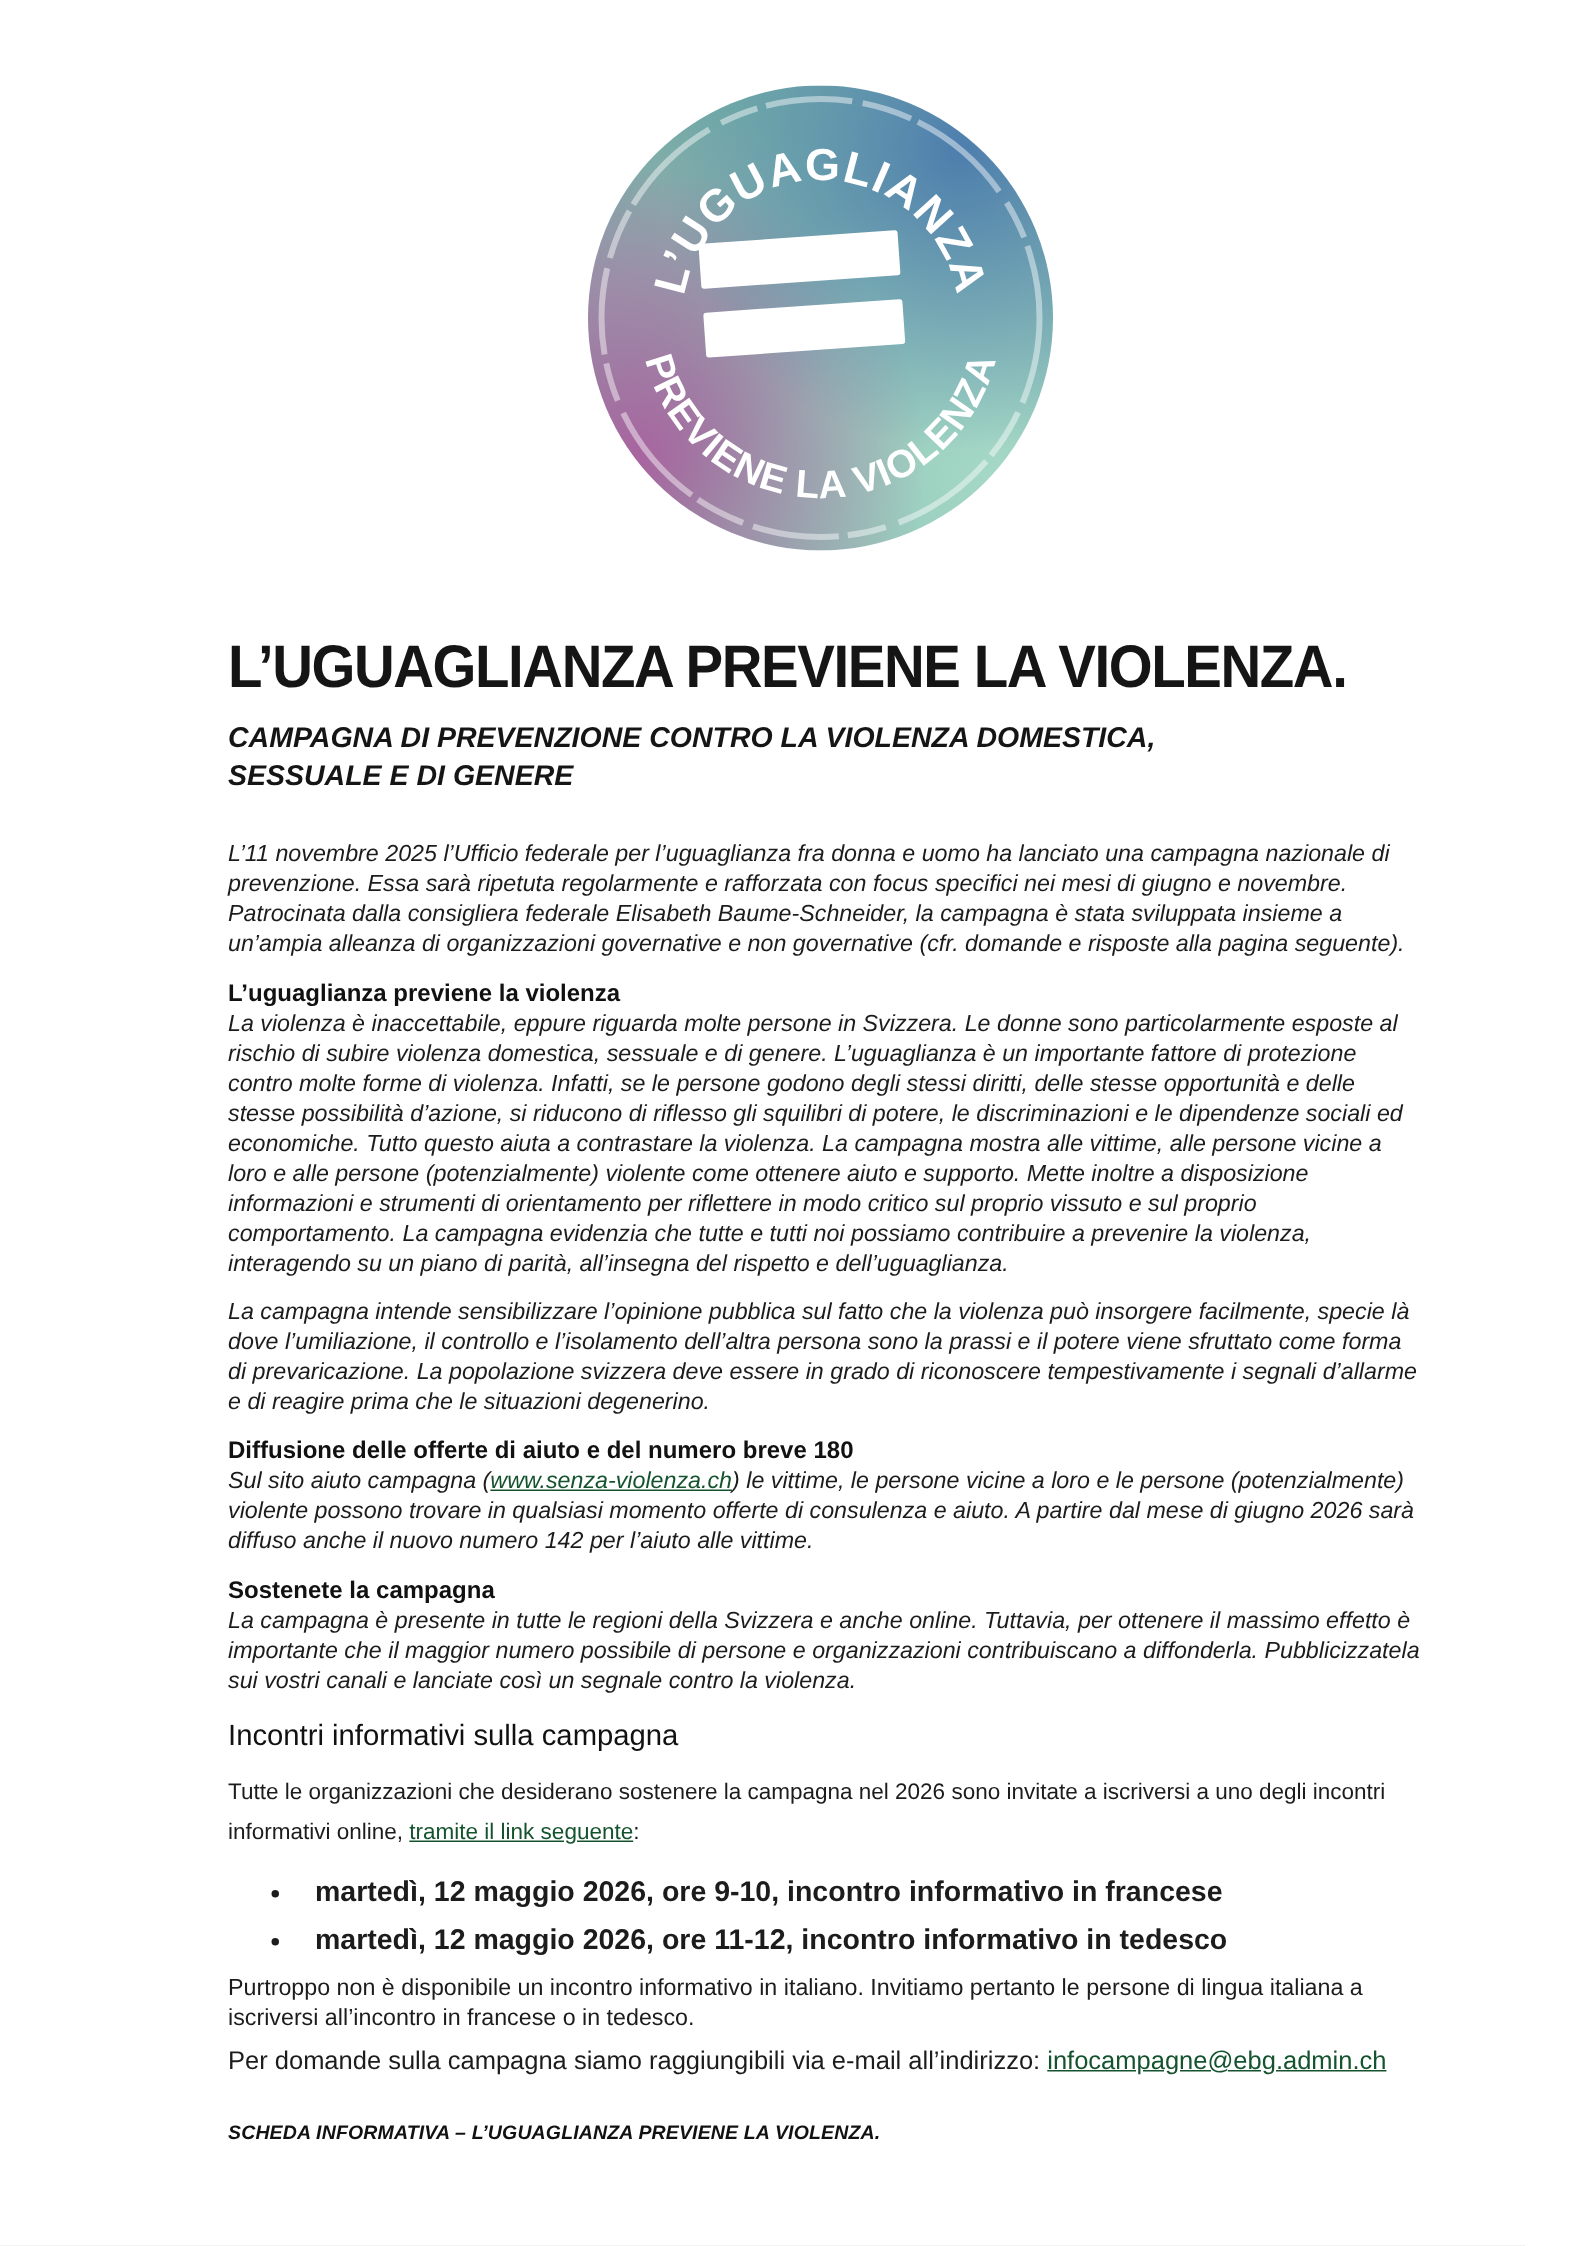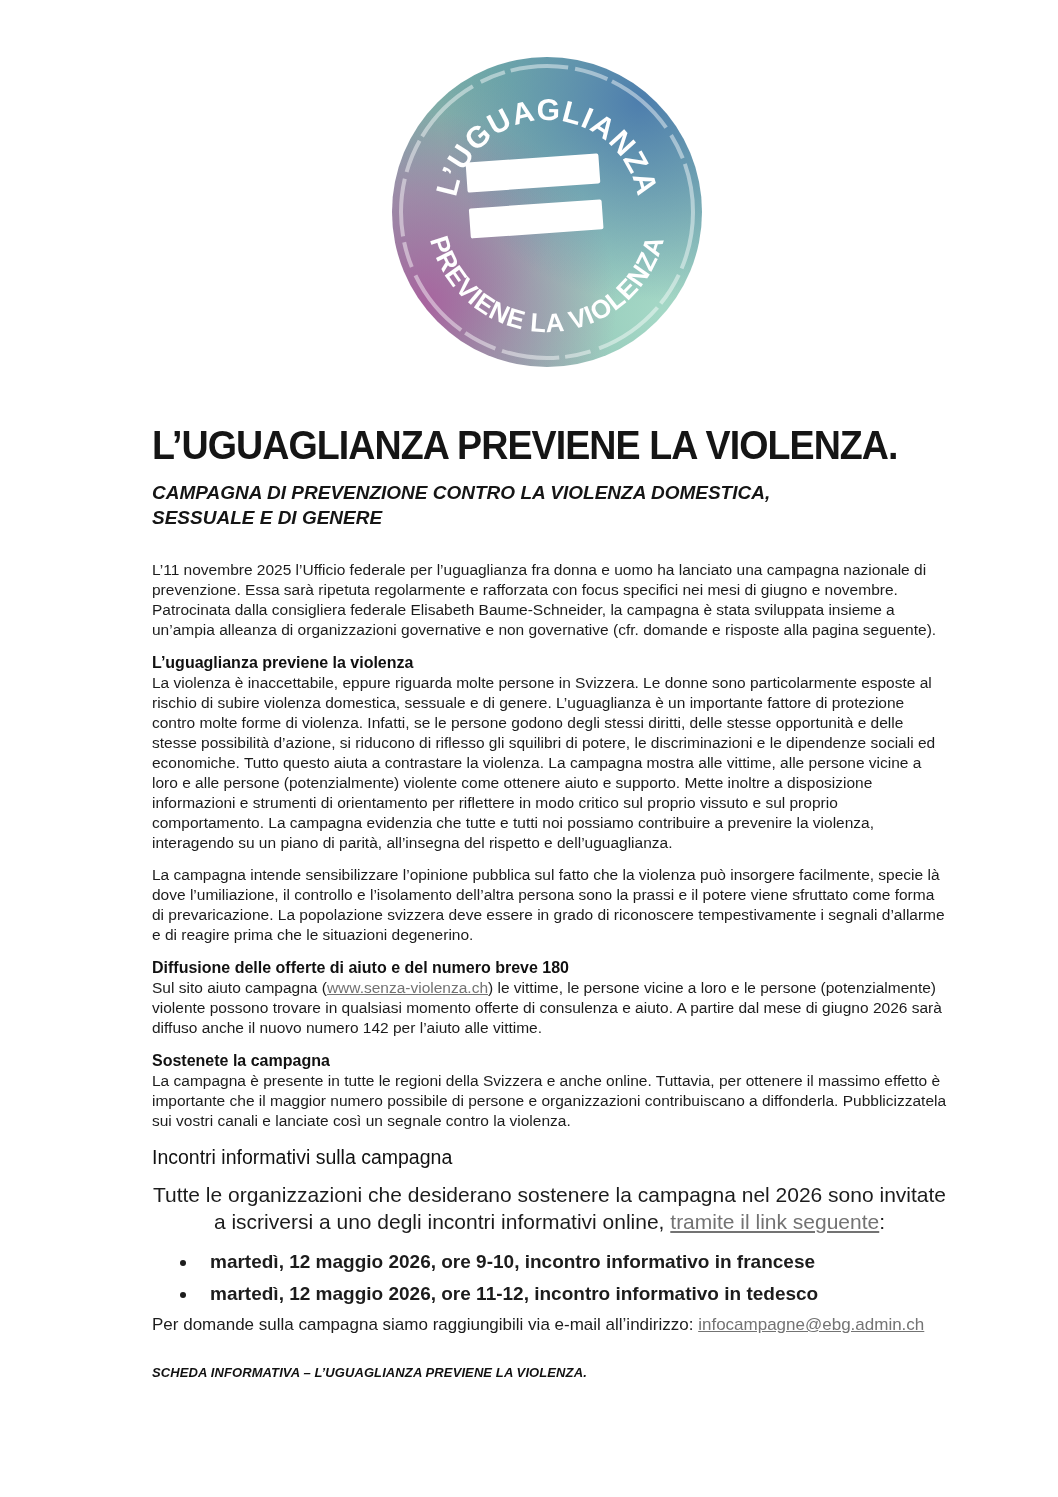--- a/index.html
+++ b/index.html
@@ -52,30 +52,30 @@
   .doc-subtitle {
     font-size:19px; font-weight:bold; font-style:italic;
     line-height:25px; color:#151515;
     margin-bottom:30px; max-width:640px;
   }
   .sec { margin-bottom:12px; }
   .sec-heading {
     font-size:16px; font-weight:bold; line-height:21px; color:#111;
   }
   .sec-body {
-    font-size:15.5px; line-height:20px; color:#1c1c1c;
+    font-size:15.5px; line-height:20px; color:#1c1c1c;font-style:italic;
   }
   a.doclink {
-    color:#737373; text-decoration:underline; cursor:pointer;
+    color:#14532d; text-decoration:underline; cursor:pointer;
   }
   .big-heading {
     font-size:19.5px; font-weight:normal; color:#111;
     margin:14px 0 12px 0; line-height:24px;
   }
-  .meet-intro { font-size:21px; line-height:27px;text-align:center; }
+  .meet-intro { font-size:15px; line-height:27px; }
   .meet-list {
     list-style:disc; margin:16px 0 0 0; padding-left:46px;
   }
   .meet-list li {
     font-size:19px; font-weight:bold; line-height:21px;
     margin-bottom:11px; padding-left:12px;
   }
   .note-par { margin-top:12px; font-size:15.5px; line-height:20px; }
   .contact-par { margin-top:8px; font-size:17px; line-height:20px; }
   .footer-note {
@@ -140,19 +140,20 @@
       <div class="sec-body">La campagna è presente in tutte le regioni della Svizzera e anche online. Tuttavia, per ottenere il massimo effetto è importante che il maggior numero possibile di persone e organizzazioni contribuiscano a diffonderla. Pubblicizzatela sui vostri canali e lanciate così un segnale contro la violenza.</div>
     </div>
 
     <div>
       <div class="big-heading">Incontri informativi sulla campagna</div>
       <div class="meet-intro"><span>Tutte le organizzazioni che desiderano sostenere la campagna nel 2026 sono invitate a iscriversi a uno degli incontri informativi online, </span><a class="doclink">tramite il link seguente</a><span>:</span></div>
       <ul class="meet-list">
         <li>martedì, 12 maggio 2026, ore 9-10, incontro informativo in francese</li>
         <li>martedì, 12 maggio 2026, ore 11-12, incontro informativo in tedesco</li>
       </ul>
+      <div class="note-par">Purtroppo non è disponibile un incontro informativo in italiano. Invitiamo pertanto le persone di lingua italiana a iscriversi all’incontro in francese o in tedesco.</div>
       <div class="contact-par"><span>Per domande sulla campagna siamo raggiungibili via e-mail all’indirizzo: </span><a class="doclink">infocampagne@ebg.admin.ch</a></div>
     </div>
 
     <div class="footer-note">SCHEDA INFORMATIVA – L’UGUAGLIANZA PREVIENE LA VIOLENZA.</div>
 
   </div>
 </div>
 
 </body></html>

